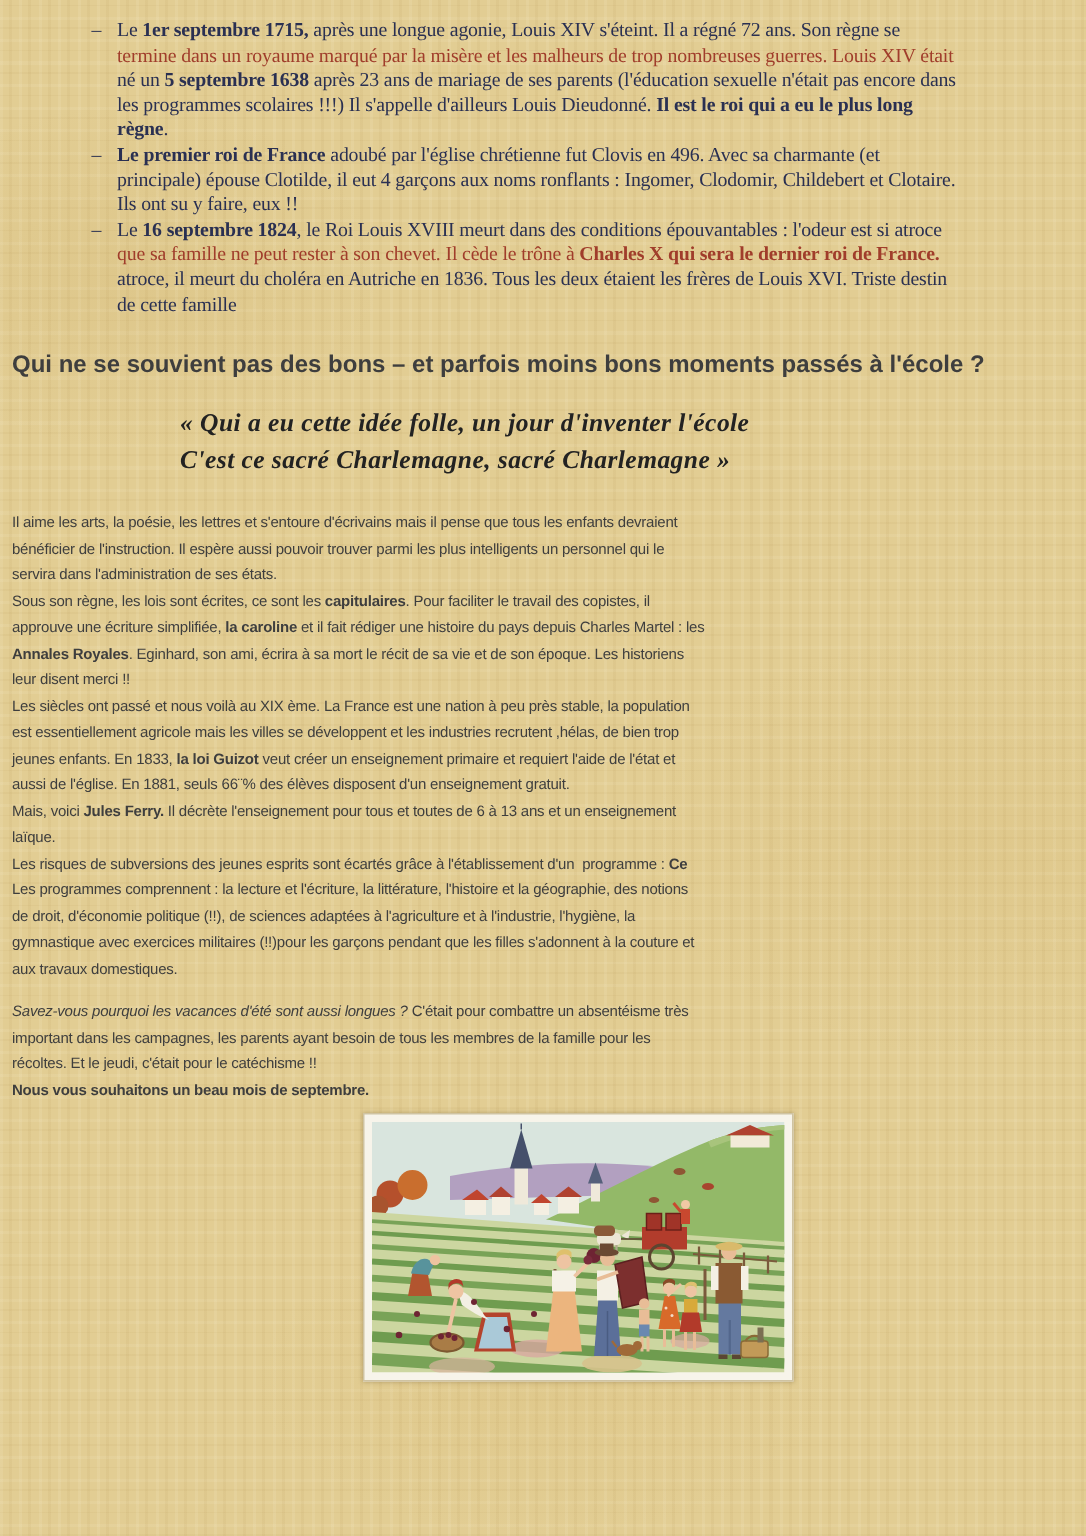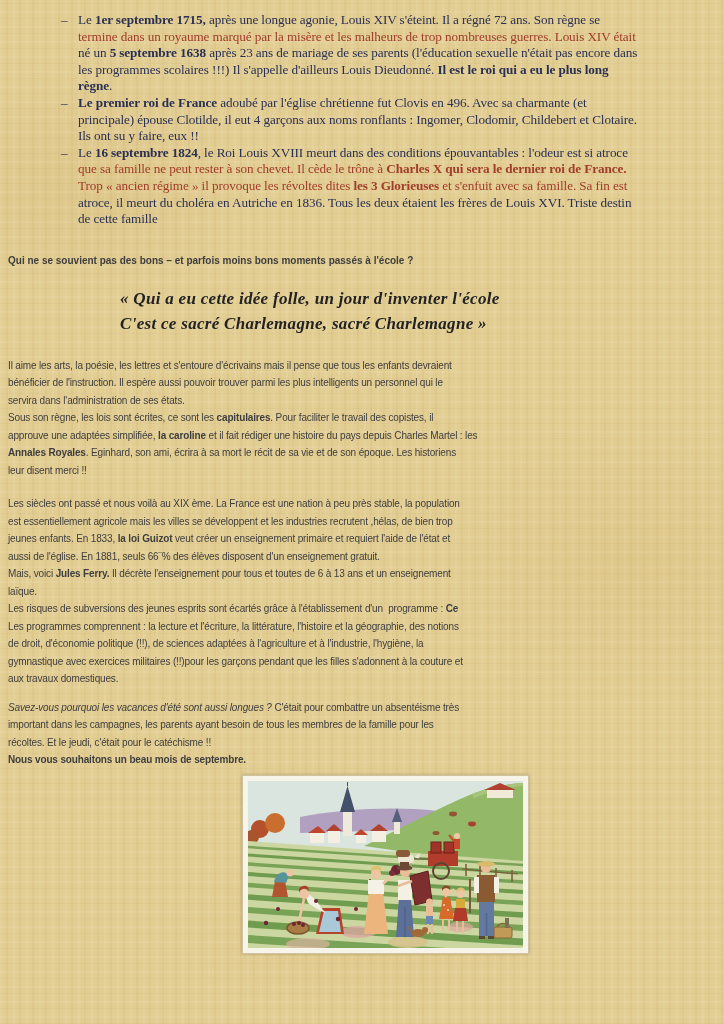--- a/index.html
+++ b/index.html
@@ -20,39 +20,39 @@
   
   .bullets{padding-top:12px;}
   .s-line{
     position:relative;padding-left:78px;white-space:pre;
     font-family:"Liberation Serif", serif;font-size:13.2px;line-height:16.6px;
     letter-spacing:-0.1px;color:var(--serif_navy,#2a3052);
   }
   .dash{position:absolute;left:61px;top:0;}
   
   .question{
-    margin:24px 0 0 8px;font-weight:bold;font-size:10px;line-height:17px;
+    margin:24px 0 0 8px;font-weight:bold;font-size:16px;line-height:17px;
     color:var(--sans_text,#3e3e3e);white-space:pre;
   }
   .quote{
     margin:17px 0 0 120px;
     font-family:Liberation Serif, serif;font-style:italic;font-weight:bold;
     font-size:17px;line-height:25px;letter-spacing:.3px;
     color:var(--quote_text,#222);
   }
   .sans-heading{
     margin:0 0 0 8px;font-weight:bold;font-size:13.8px;line-height:17.5px;
     color:var(--sans_text,#3e3e3e);white-space:pre;
   }
   .x-line{
     margin-left:8px;white-space:pre;font-size:10px;line-height:17.5px;
     letter-spacing:-0.15px;color:var(--sans_text,#3e3e3e);
   }
   .sec-charlemagne{margin-top:21px;}
-  .sec-xix{margin-top:16px;}
+  .sec-xix{}
   .sec-vacances{margin-top:11px;}
   figure.harvest{
     margin:6px 0 0 242px;width:275px;height:167px;
     background:#f7f4ea;padding:5px;border:1px solid #cfc3a2;
     box-shadow:0 0 3px rgba(90,70,30,.35);
   }
   figure.harvest svg{display:block;}
 </style>
 </head>
 <body>
@@ -64,38 +64,37 @@
   <div class="s-line"><span><span>né un </span><span class="b">5 septembre 1638</span><span> après 23 ans de mariage de ses parents (l'éducation sexuelle n'était pas encore dans</span></span></div>
   <div class="s-line"><span><span>les programmes scolaires !!!) Il s'appelle d'ailleurs Louis Dieudonné. </span><span class="b">Il est le roi qui a eu le plus long</span></span></div>
   <div class="s-line"><span><span class="b">règne</span><span>.</span></span></div>
 
   <div class="s-line"><span class="dash">–</span><span><span class="b">Le premier roi de France</span><span> adoubé par l'église chrétienne fut Clovis en 496. Avec sa charmante (et</span></span></div>
   <div class="s-line"><span><span>principale) épouse Clotilde, il eut 4 garçons aux noms ronflants : Ingomer, Clodomir, Childebert et Clotaire.</span></span></div>
   <div class="s-line"><span><span>Ils ont su y faire, eux !!</span></span></div>
 
   <div class="s-line"><span class="dash">–</span><span><span>Le </span><span class="b">16 septembre 1824</span><span>, le Roi Louis XVIII meurt dans des conditions épouvantables : l'odeur est si atroce</span></span></div>
   <div class="s-line"><span><span class="c-red">que sa famille ne peut rester à son chevet. Il cède le trône à </span><span class="b c-red">Charles X qui sera le dernier roi de France.</span></span></div>
-  <div class="s-line"><span><span class="c-red">Trop « ancien régime » il provoque les révoltes dites </span><span class="b c-red">les 3 Glorieuses</span><span class="c-red"> et s'enfuit avec sa famille. Sa fin est</span></span></div>
   <div class="s-line"><span><span>atroce, il meurt du choléra en Autriche en 1836. Tous les deux étaient les frères de Louis XVI. Triste destin</span></span></div>
   <div class="s-line"><span><span>de cette famille</span></span></div>
 </section>
 
 <p class="question">Qui ne se souvient pas des bons – et parfois moins bons moments passés à l'école ?</p>
 
 <div class="quote">
   <div class="quote-line">« Qui a eu cette idée folle, un jour d'inventer l'école</div>
   <div class="quote-line">C'est ce sacré Charlemagne, sacré Charlemagne »</div>
 </div>
 
 <section class="sec-charlemagne">
   <div class="x-line"><span><span>Il aime les arts, la poésie, les lettres et s'entoure d'écrivains mais il pense que tous les enfants devraient</span></span></div>
   <div class="x-line"><span><span>bénéficier de l'instruction. Il espère aussi pouvoir trouver parmi les plus intelligents un personnel qui le</span></span></div>
   <div class="x-line"><span><span>servira dans l'administration de ses états.</span></span></div>
   <div class="x-line"><span><span>Sous son règne, les lois sont écrites, ce sont les </span><span class="b">capitulaires</span><span>. Pour faciliter le travail des copistes, il</span></span></div>
-  <div class="x-line"><span><span>approuve une adaptées simplifiée, </span><span class="b">la caroline</span><span> et il fait rédiger une histoire du pays depuis Charles Martel : les</span></span></div>
+  <div class="x-line"><span><span>approuve une écriture simplifiée, </span><span class="b">la caroline</span><span> et il fait rédiger une histoire du pays depuis Charles Martel : les</span></span></div>
   <div class="x-line"><span><span class="b">Annales Royales</span><span>. Eginhard, son ami, écrira à sa mort le récit de sa vie et de son époque. Les historiens</span></span></div>
   <div class="x-line"><span><span>leur disent merci !!</span></span></div>
 </section>
 
 <section class="sec-xix">
   <div class="x-line"><span><span>Les siècles ont passé et nous voilà au XIX ème. La France est une nation à peu près stable, la population</span></span></div>
   <div class="x-line"><span><span>est essentiellement agricole mais les villes se développent et les industries recrutent ,hélas, de bien trop</span></span></div>
   <div class="x-line"><span><span>jeunes enfants. En 1833, </span><span class="b">la loi Guizot</span><span> veut créer un enseignement primaire et requiert l'aide de l'état et</span></span></div>
   <div class="x-line"><span><span>aussi de l'église. En 1881, seuls 66¨% des élèves disposent d'un enseignement gratuit.</span></span></div>
   <div class="x-line"><span><span>Mais, voici </span><span class="b">Jules Ferry.</span><span> Il décrète l'enseignement pour tous et toutes de 6 à 13 ans et un enseignement</span></span></div>

